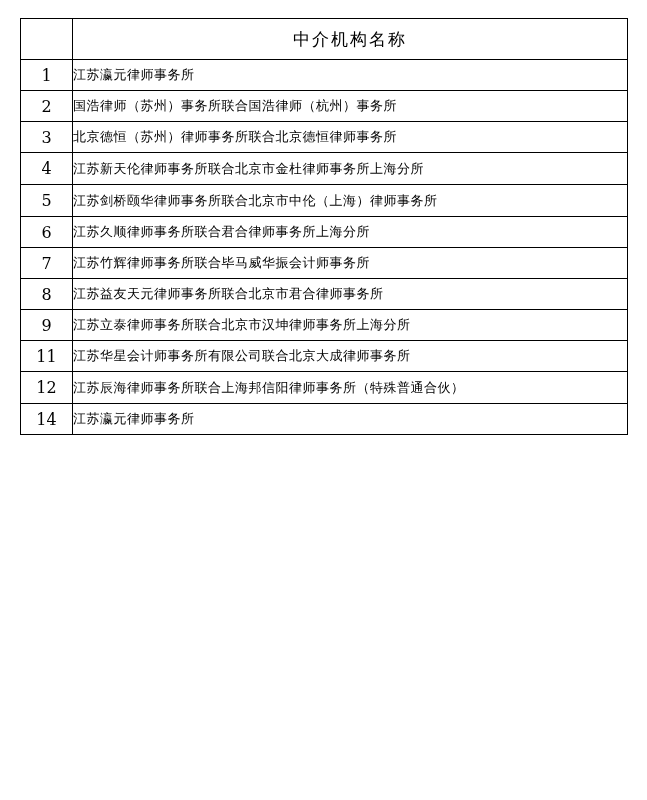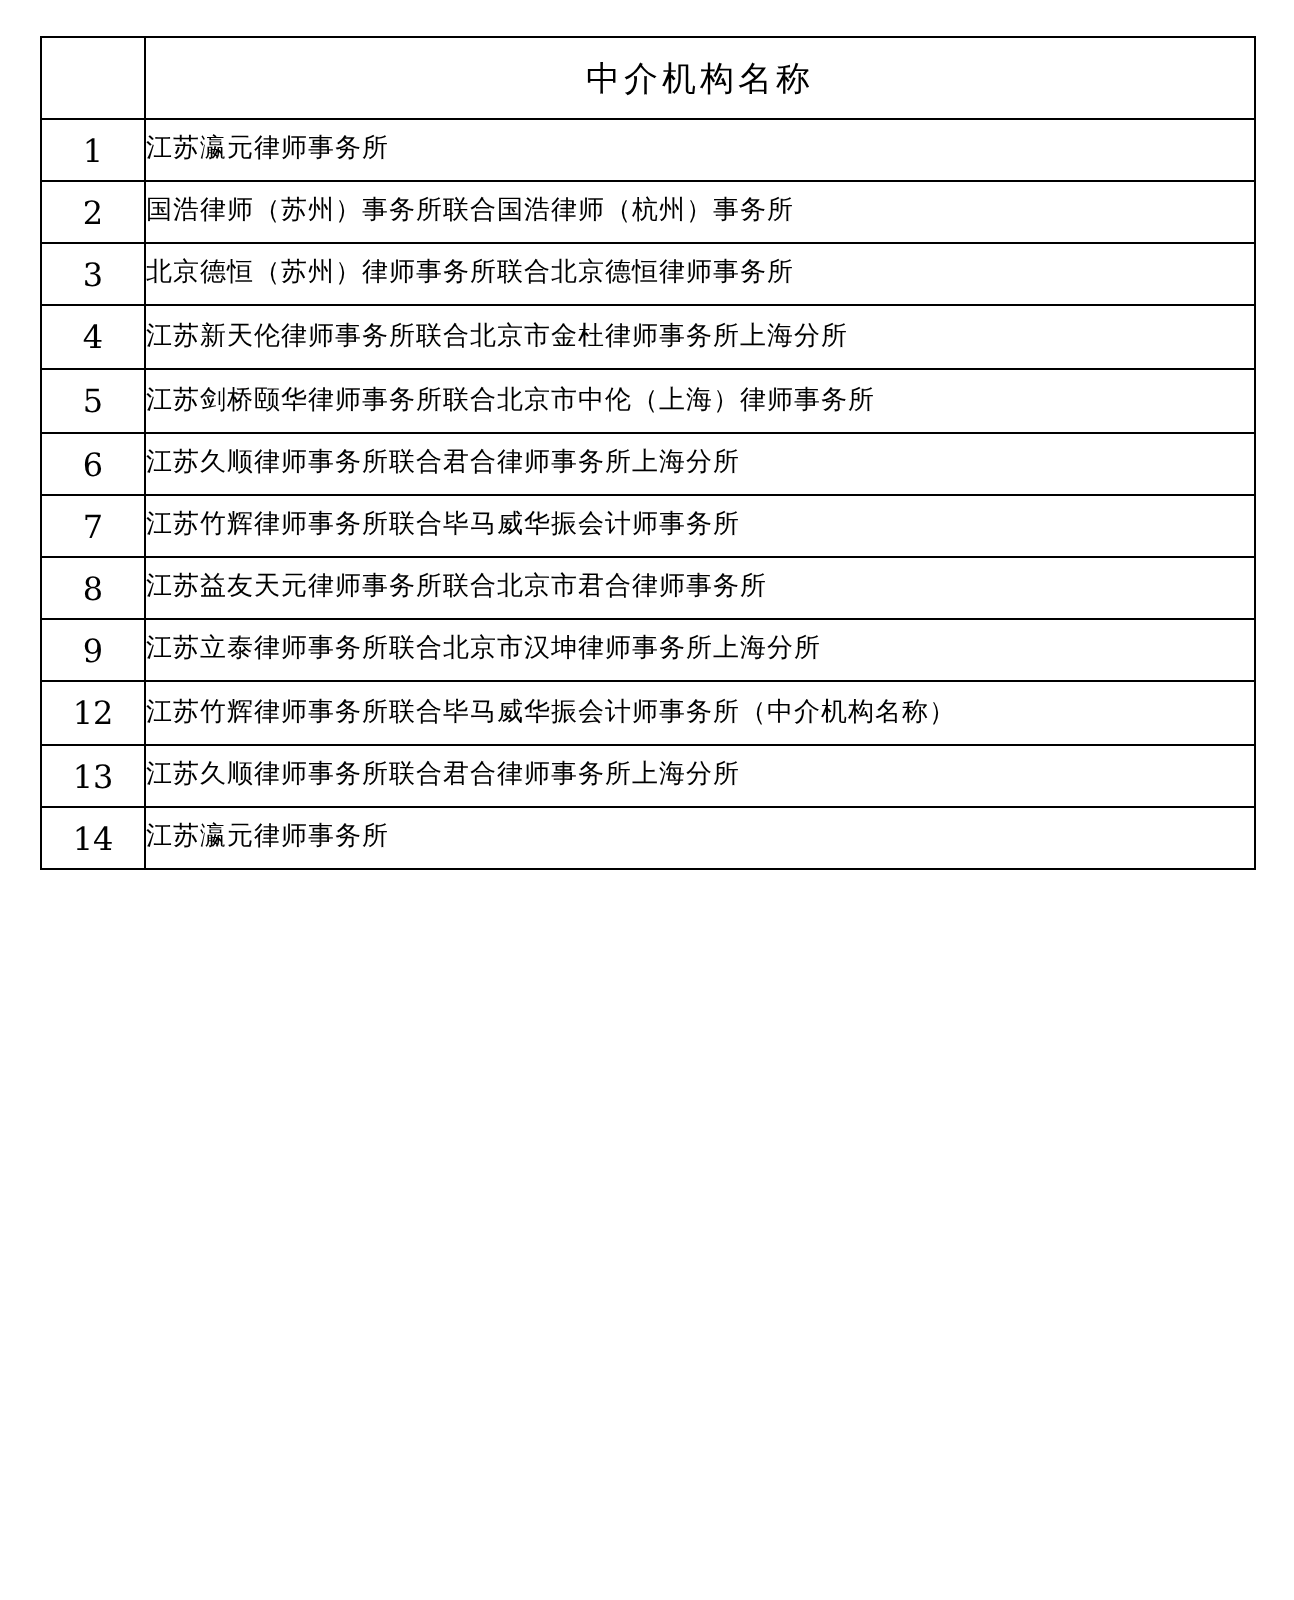--- a/index.html
+++ b/index.html
@@ -104,27 +104,27 @@
         <td class="name">江苏竹辉律师事务所联合毕马威华振会计师事务所</td>
       </tr>
       <tr>
         <td class="idx">8</td>
         <td class="name">江苏益友天元律师事务所联合北京市君合律师事务所</td>
       </tr>
       <tr>
         <td class="idx">9</td>
         <td class="name">江苏立泰律师事务所联合北京市汉坤律师事务所上海分所</td>
       </tr>
+      <tr>
+        <td class="idx">11</td>
+        <td class="name">江苏华星会计师事务所有限公司联合北京大成律师事务所</td>
+      </tr>
       <tr class="row-tall">
         <td class="idx">12</td>
-        <td class="name">江苏竹辉律师事务所联合毕马威华振会计师事务所（中介机构名称）</td>
-      </tr>
-      <tr>
-        <td class="idx">13</td>
-        <td class="name">江苏久顺律师事务所联合君合律师事务所上海分所</td>
+        <td class="name">江苏辰海律师事务所联合上海邦信阳律师事务所（特殊普通合伙）</td>
       </tr>
       <tr>
         <td class="idx">14</td>
         <td class="name">江苏瀛元律师事务所</td>
       </tr>
     </tbody>
   </table>
 </div>
 
 </body></html>

